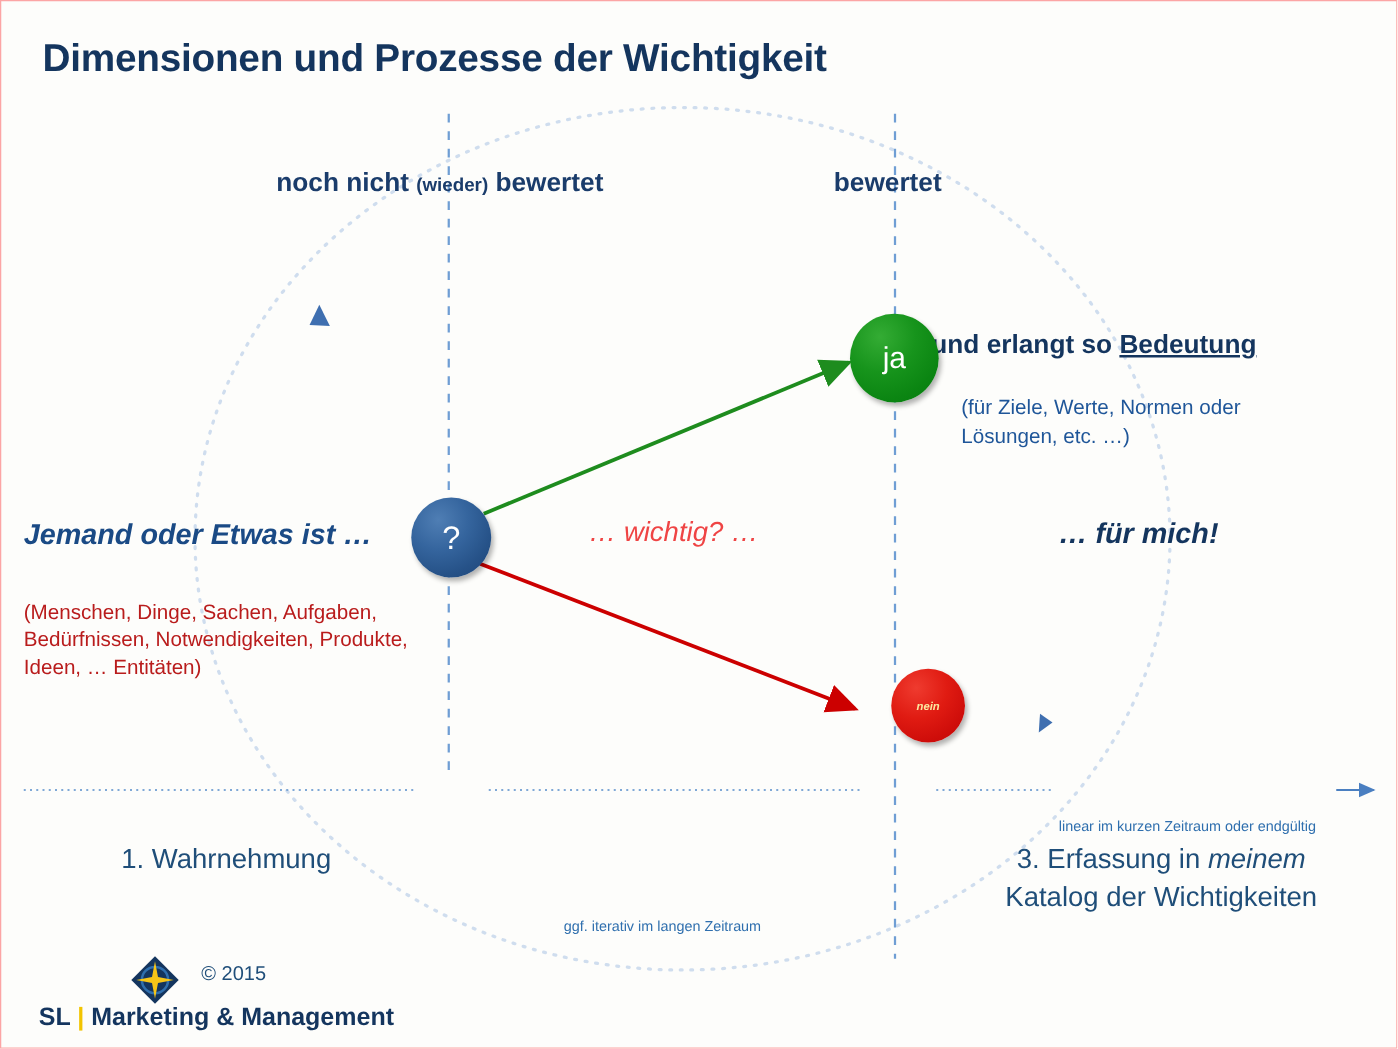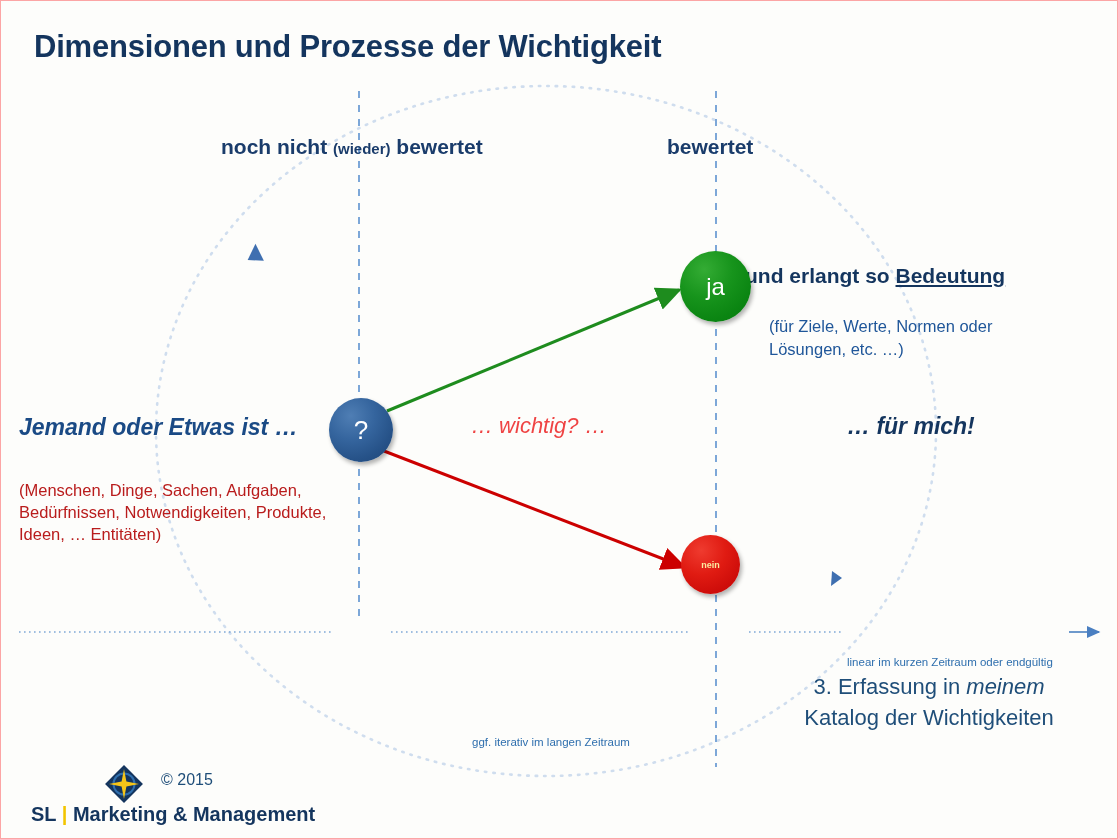--- a/index.html
+++ b/index.html
@@ -118,21 +118,21 @@
   #phase-3 {
     left: 758px; top: 670px; width: 340px;
     line-height: 31px; white-space: normal;
   }
   #phase-3 em { font-style: italic; }
 
   #note-iterative {
     left: 450px;
     top: 735px;
     width: 200px;
-    text-align: center;
+    text-align: left;
     font-size: 11.5px;
     color: #2f6fae;
     white-space: nowrap;
   }
   #note-linear {
     left: 846px;
     top: 622px;
     font-size: 11.5px;
     color: #2f6fae;
     white-space: nowrap;
@@ -157,26 +157,27 @@
     font-weight: normal;
   }
   #node-yes {
     left: 679px; top: 250px;
     width: 71px; height: 71px;
     background: radial-gradient(circle at 34% 26%, #34ac34 0%, #17941c 40%, #0b8512 72%, #067a0e 100%);
     font-size: 24px;
     justify-content: center;
   }
   #node-no {
-    left: 680px; top: 534px;
+    left: 712px; top: 534px;
     width: 59px; height: 59px;
     background: radial-gradient(circle at 34% 26%, #ef3b2f 0%, #e01b12 42%, #ce0d0a 74%, #c10807 100%);
     font-size: 9px;
     font-weight: bold;
     color: #fbe9a0;
+    font-style: italic;
   }
 
   
   #logo-block { position: absolute; left: 30px; top: 760px; }
   #logo-mark {
     position: absolute; left: 72px; top: 2px;
     width: 42px; height: 42px;
   }
   #logo-copyright {
     position: absolute; left: 130px; top: 10px;
@@ -251,20 +252,21 @@
   <div class="node" id="node-question">
     <span>?</span>
   </div>
   <div class="node" id="node-yes">
     <span>ja</span>
   </div>
   <div class="node" id="node-no">
     <span>nein</span>
   </div>
 
+  <div class="txt phase" id="phase-1">1. Wahrnehmung</div>
   <div class="txt phase" id="phase-3">
     <span>3. Erfassung in </span><em>meinem</em><br>
     <span>Katalog der Wichtigkeiten</span>
   </div>
 
   <div class="txt" id="note-iterative">ggf. iterativ im langen Zeitraum</div>
   <div class="txt" id="note-linear">linear im kurzen Zeitraum oder endgültig</div>
 
   <div id="logo-block">
     <svg id="logo-mark" viewBox="0 0 42 42">

